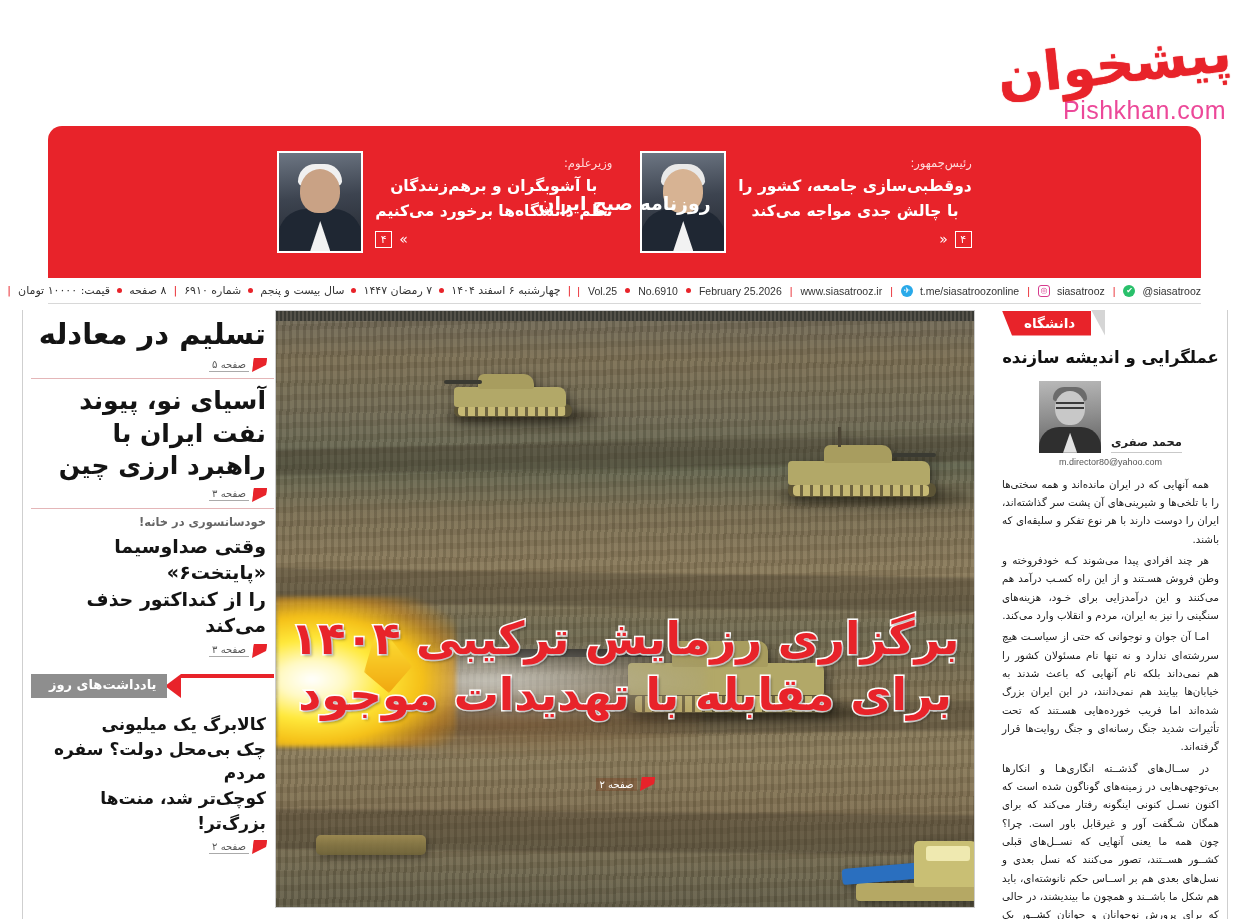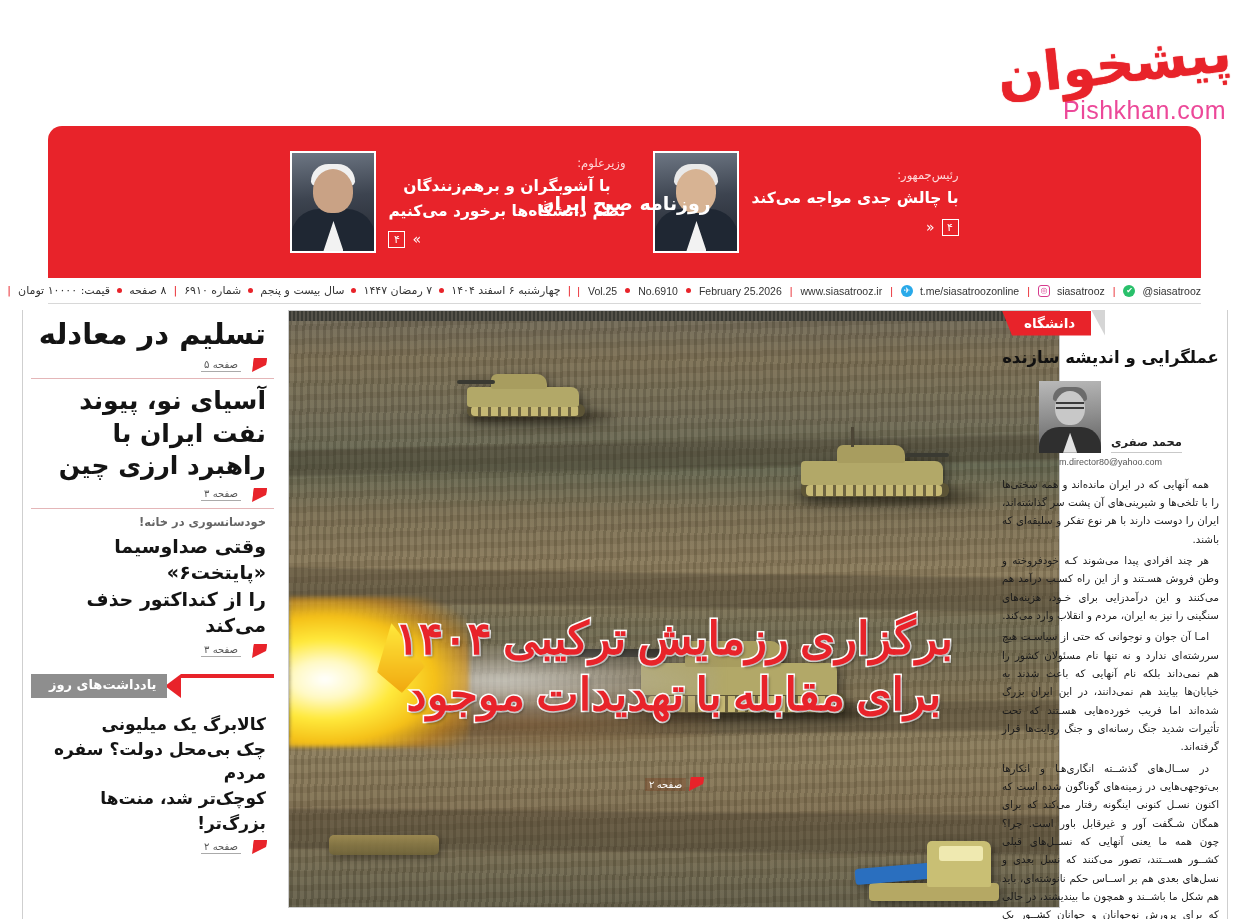--- a/index.html
+++ b/index.html
@@ -266,21 +266,21 @@
     line-height: 1.45;
   }
   .h-xl { font-size: 29px; line-height: 1.28; }
   .h-lg { font-size: 25px; line-height: 1.3; }
   .h-md { font-size: 19px; line-height: 1.4; }
   .h-sm { font-size: 17px; line-height: 1.45; }
   .page-ref {
     display: flex;
     align-items: center;
     justify-content: flex-start;
-    gap: 12px;
+    gap: 4px;
     margin-top: 5px;
     margin-bottom: 2px;
   }
   .page-ref .flag {
     width: 0; height: 0;
     border-top: 7px solid #e8232a;
     border-bottom: 7px solid transparent;
     border-left: 13px solid #e8232a;
     border-right: 0;
     transform: skewX(-8deg);
@@ -315,27 +315,26 @@
   .section-tag .tail {
     flex: 1;
     height: 4px;
     background: #e8232a;
     margin-left: 0;
   }
 
   
   .col-center {
     position: absolute;
-    left: 288px;
+    left: 275px;
     top: 0;
-    width: 772px;
+    width: 700px;
     height: 598px;
     overflow: hidden;
     border: 1px solid #cccccc;
-    font-family: Liberation Serif, serif;
   }
   .photo {
     position: absolute;
     inset: 0;
     background:
       linear-gradient(to bottom,
         #6b6658 0%,
         #7a6f55 8%,
         #6e6a56 18%,
         #5f6450 26%,
@@ -697,20 +696,21 @@
   <div class="promo promo-left">
     <div class="promo-photo">
       <div class="body"></div>
         <div class="shirt"></div>
       <div class="hair"></div>
         <div class="face"></div>
     </div>
     <div class="promo-text">
       <div class="promo-kicker">رئیس‌جمهور:</div>
       <div class="promo-headline">
+        <div>دوقطبی‌سازی جامعه، کشور را</div>
         <div>با چالش جدی مواجه می‌کند</div>
       </div>
       <div class="promo-pagerow">
         <span class="promo-page-badge">۴</span>
         <span class="promo-chev">«</span>
       </div>
     </div>
   </div>
 
   <div class="masthead-title">

